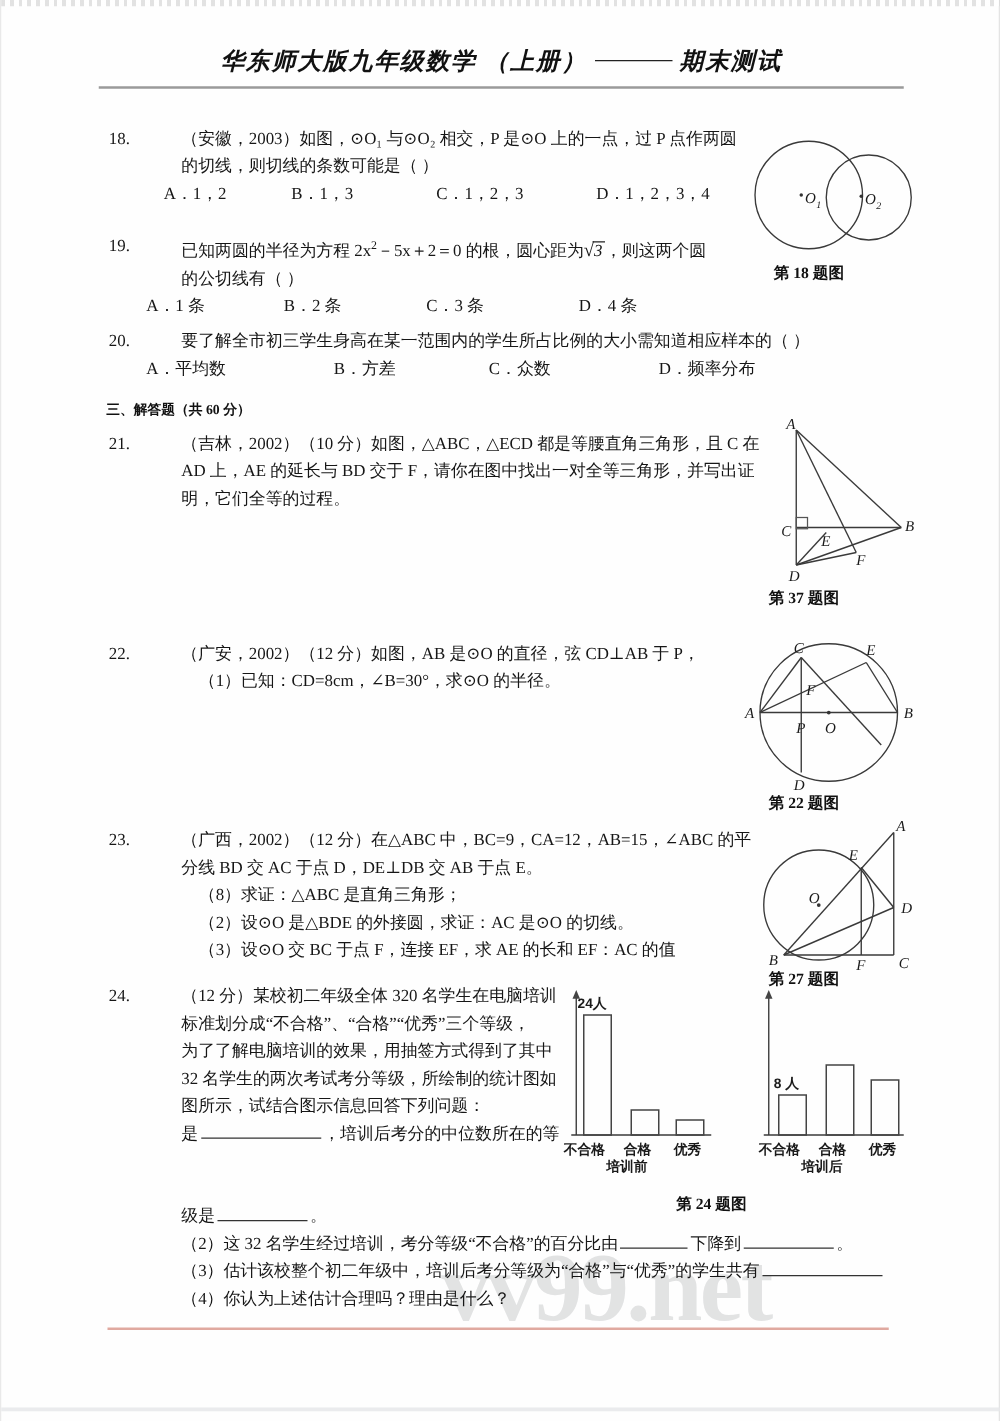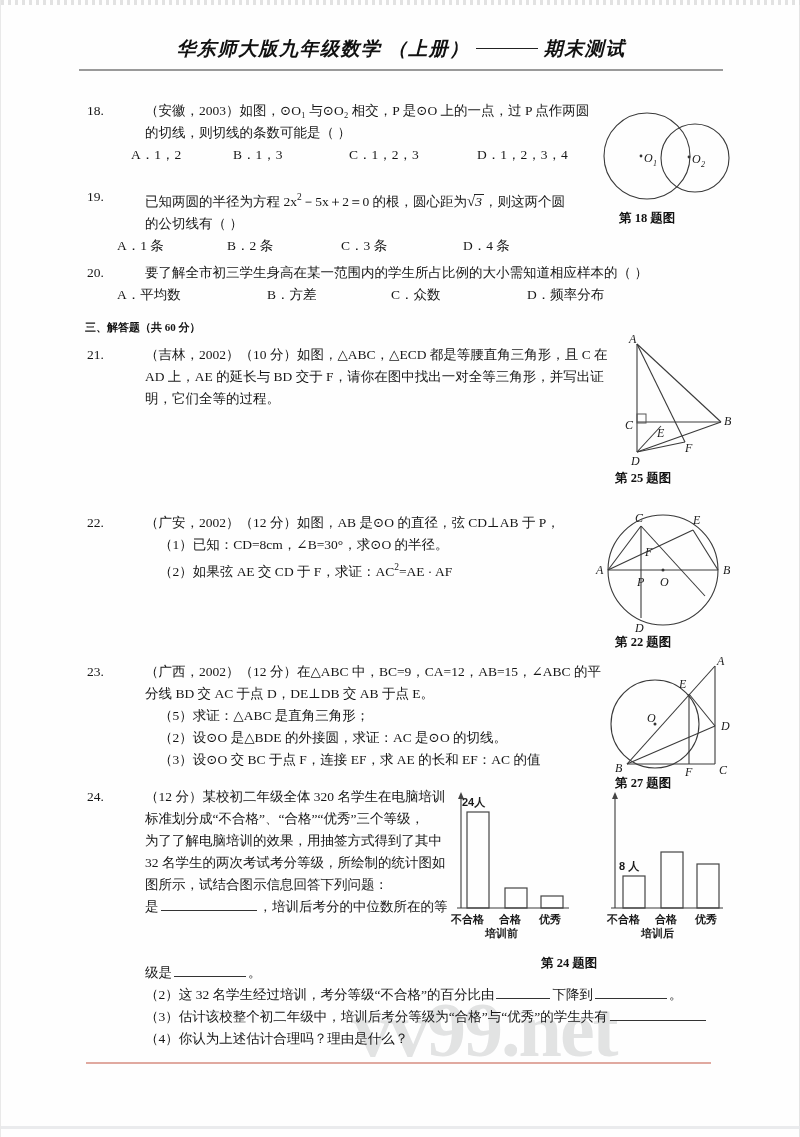--- a/index.html
+++ b/index.html
@@ -228,30 +228,29 @@
         <div class="line">AD 上，AE 的延长与 BD 交于 F，请你在图中找出一对全等三角形，并写出证</div>
         <div class="line">明，它们全等的过程。</div>
       </div>
     </div>
 
     <div class="q" style="left:86px; top:512px; width:520px;">
       <span class="num">22.</span>
       <div class="body">
         <div class="line">（广安，2002）（12 分）如图，AB 是⊙O 的直径，弦 CD⊥AB 于 P，</div>
         <div class="line" style="padding-left:14px">（1）已知：CD=8cm，∠B=30°，求⊙O 的半径。</div>
-        <div class="line" style="padding-left:14px"><span>（2）如果弦 AE 交 CD 于 F，求证：AC</span><span class="sup">2</span><span>=AE · AF</span></div>
       </div>
     </div>
 
     <div class="q" style="left:86px; top:661px; width:520px;">
       <span class="num">23.</span>
       <div class="body">
         <div class="line">（广西，2002）（12 分）在△ABC 中，BC=9，CA=12，AB=15，∠ABC 的平</div>
         <div class="line">分线 BD 交 AC 于点 D，DE⊥DB 交 AB 于点 E。</div>
-        <div class="line" style="padding-left:14px">（5）求证：△ABC 是直角三角形；</div>
+        <div class="line" style="padding-left:14px">（8）求证：△ABC 是直角三角形；</div>
         <div class="line" style="padding-left:14px">（2）设⊙O 是△BDE 的外接圆，求证：AC 是⊙O 的切线。</div>
         <div class="line" style="padding-left:14px">（3）设⊙O 交 BC 于点 F，连接 EF，求 AE 的长和 EF：AC 的值</div>
       </div>
     </div>
 
     <div class="q" style="left:86px; top:786px; width:370px;">
       <span class="num">24.</span>
       <div class="body">
         <div class="line">（12 分）某校初二年级全体 320 名学生在电脑培训</div>
         <div class="line">标准划分成“不合格”、“合格”“优秀”三个等级，</div>
@@ -297,21 +296,21 @@
         <line class="stroke" x1="38" y1="118" x2="62" y2="92"></line>
         <line class="stroke" x1="38" y1="98" x2="38" y2="118"></line>
         <rect class="stroke-thin" x="38" y="80" width="9" height="9"></rect>
         <text class="lbl" x="30" y="9">A</text>
         <text class="lbl" x="125" y="91">B</text>
         <text class="lbl" x="26" y="95">C</text>
         <text class="lbl" x="32" y="131">D</text>
         <text class="lbl" x="58" y="103">E</text>
         <text class="lbl" x="86" y="118">F</text>
       </svg>
-      <div class="fig-cap" style="left:16px; top:136px;">第 25 题图</div>
+      <div class="fig-cap" style="left:16px; top:136px;">第 37 题图</div>
     </div>
 
     <div class="fig" style="left:592px; top:508px;">
       <svg width="148" height="128" viewBox="0 0 148 128">
         <circle class="stroke" cx="70" cy="62" r="55"></circle>
         <line class="stroke" x1="15" y1="62" x2="125" y2="62"></line>
         <line class="stroke" x1="48" y1="18" x2="48" y2="110"></line>
         <line class="stroke" x1="48" y1="18" x2="112" y2="88"></line>
         <line class="stroke" x1="15" y1="62" x2="48" y2="18"></line>
         <line class="stroke" x1="15" y1="62" x2="100" y2="22"></line>

